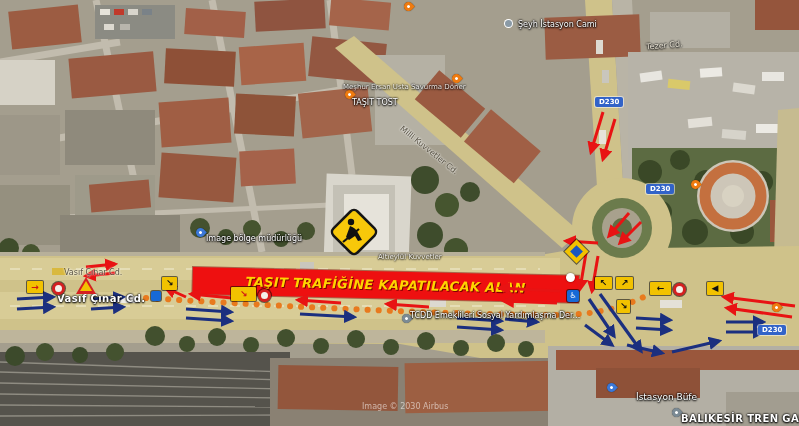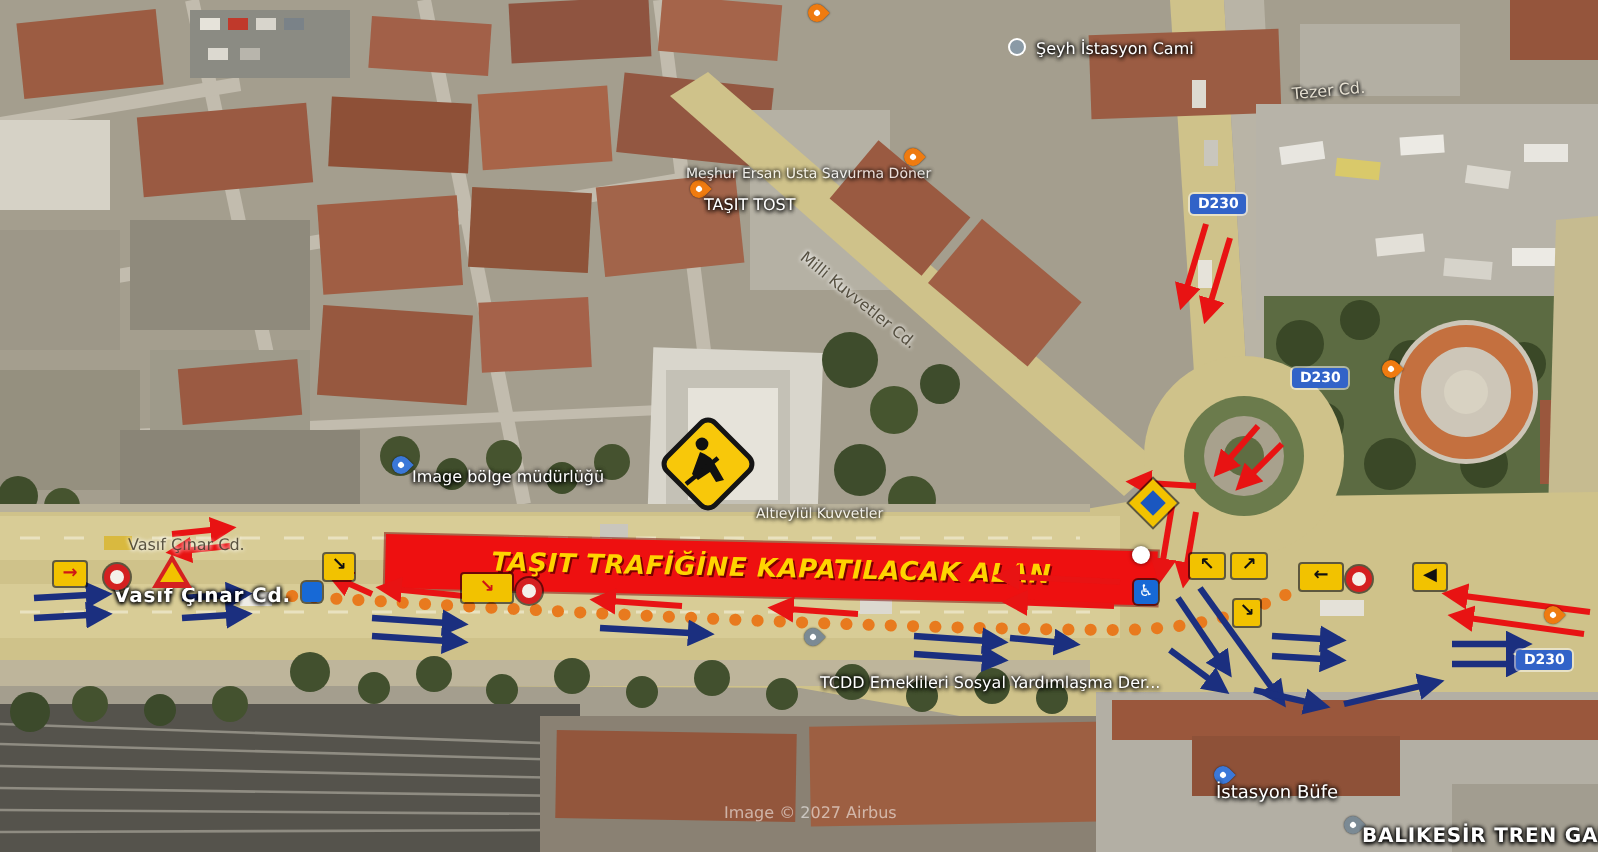--- a/index.html
+++ b/index.html
@@ -329,22 +329,22 @@
 
   <div class="lbl" style="left:518px;top:20px;">Şeyh İstasyon Cami</div>
   <div class="lbl street" style="left:646px;top:41px;transform:rotate(-5deg);">Tezer Cd.</div>
   <div class="lbl dark" style="left:404px;top:124px;transform:rotate(39deg);transform-origin:left top;">Milli Kuvvetler Cd.</div>
   <div class="lbl faint" style="left:343px;top:83px;">Meşhur Ersan Usta Savurma Döner</div>
   <div class="lbl" style="left:352px;top:98px;">TAŞIT TOST</div>
   <div class="lbl" style="left:206px;top:234px;">Image bölge müdürlüğü</div>
   <div class="lbl faint" style="left:378px;top:253px;">Altıeylül Kuvvetler</div>
   <div class="lbl dark" style="left:64px;top:268px;">Vasıf Çınar Cd.</div>
   <div class="lbl big" style="left:57px;top:293px;">Vasıf Çınar Cd.</div>
-  <div class="lbl" style="left:410px;top:337px;text-align:right;">TCDD Emeklileri Sosyal Yardımlaşma Der...</div>
-  <div class="lbl" style="left:608px;top:392px;font-size:9px;">İstasyon Büfe</div>
+  <div class="lbl" style="left:410px;top:311px;text-align:right;">TCDD Emeklileri Sosyal Yardımlaşma Der...</div>
+  <div class="lbl" style="left:636px;top:392px;font-size:9px;">İstasyon Büfe</div>
   <div class="lbl big" style="left:681px;top:413px;">BALIKESİR TREN GAR</div>
-  <div class="watermark" style="left:362px;top:402px;">Image © 2027 Airbus</div>
+  <div class="watermark" style="left:362px;top:402px;">Image © 2030 Airbus</div>
 
   <div class="shield" style="left:595px;top:97px;">D230</div>
   <div class="shield" style="left:646px;top:184px;">D230</div>
   <div class="shield" style="left:758px;top:325px;">D230</div>
 
 </div>
 
 </body></html>

